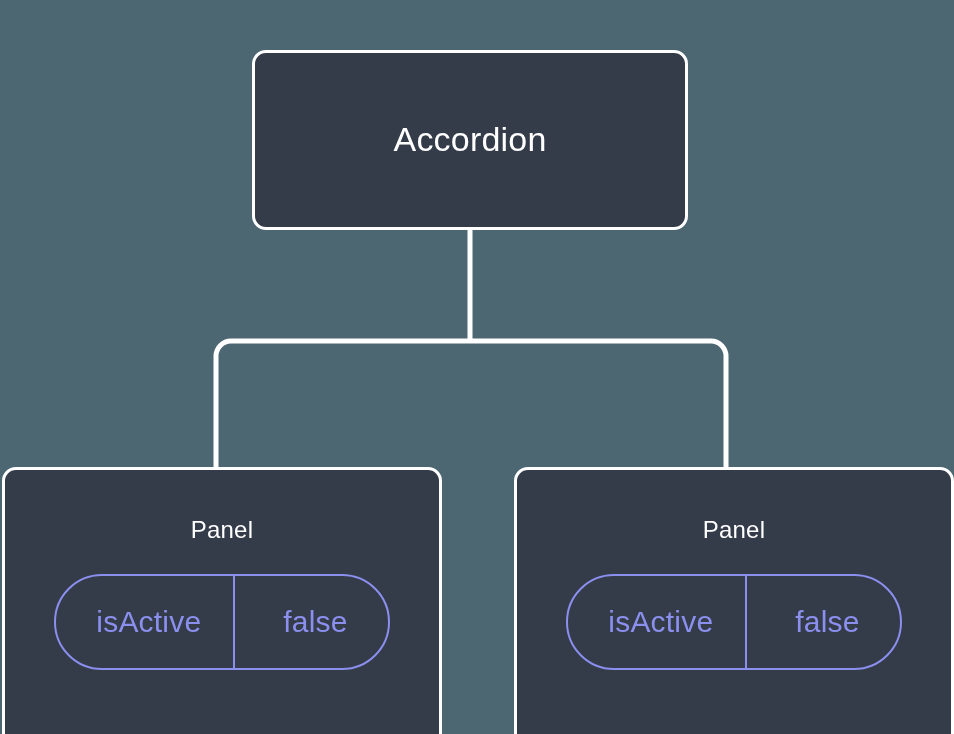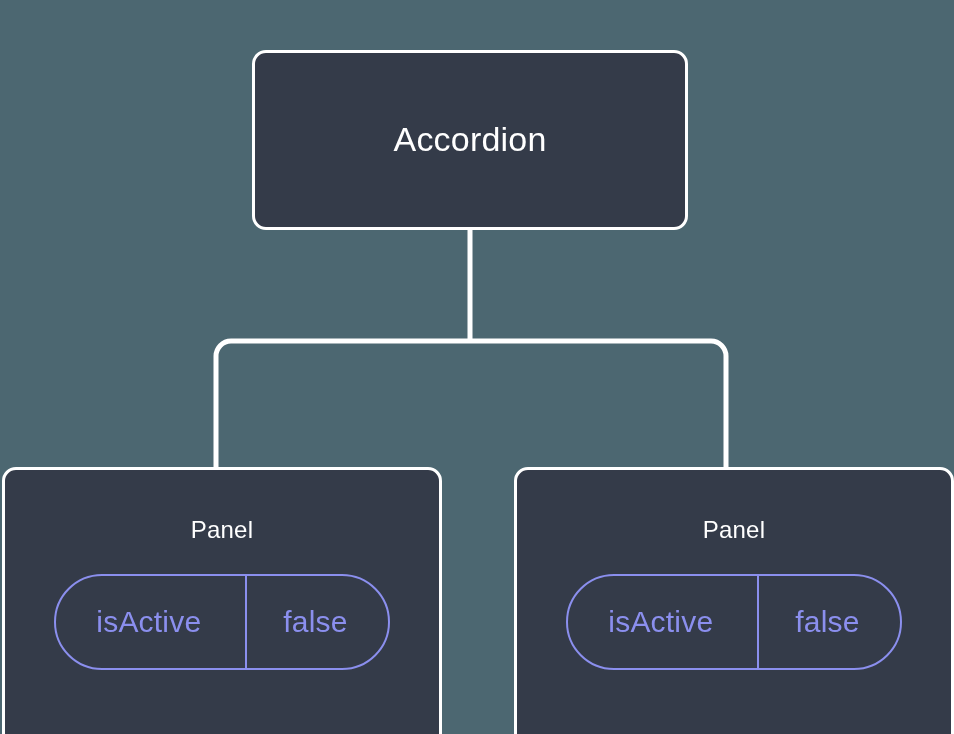--- a/index.html
+++ b/index.html
@@ -87,24 +87,24 @@
   .pill-key,
   .pill-val {
     display: flex;
     align-items: center;
     justify-content: center;
     font-size: 30px;
     letter-spacing: 0.2px;
     white-space: nowrap;
   }
   .pill-key {
-    padding: 0 44px 0 40px;
+    padding: 0 32px 0 40px;
   }
   .pill-val {
-    padding: 0 40px 0 36px;
+    padding: 0 40px 0 48px;
     border-left: 2px solid #8b8fee;
   }
 </style>
 </head>
 <body>
 
 <div id="canvas">
 
   <svg id="edges" viewBox="0 0 954 734" width="954" height="734" aria-hidden="true">
 

